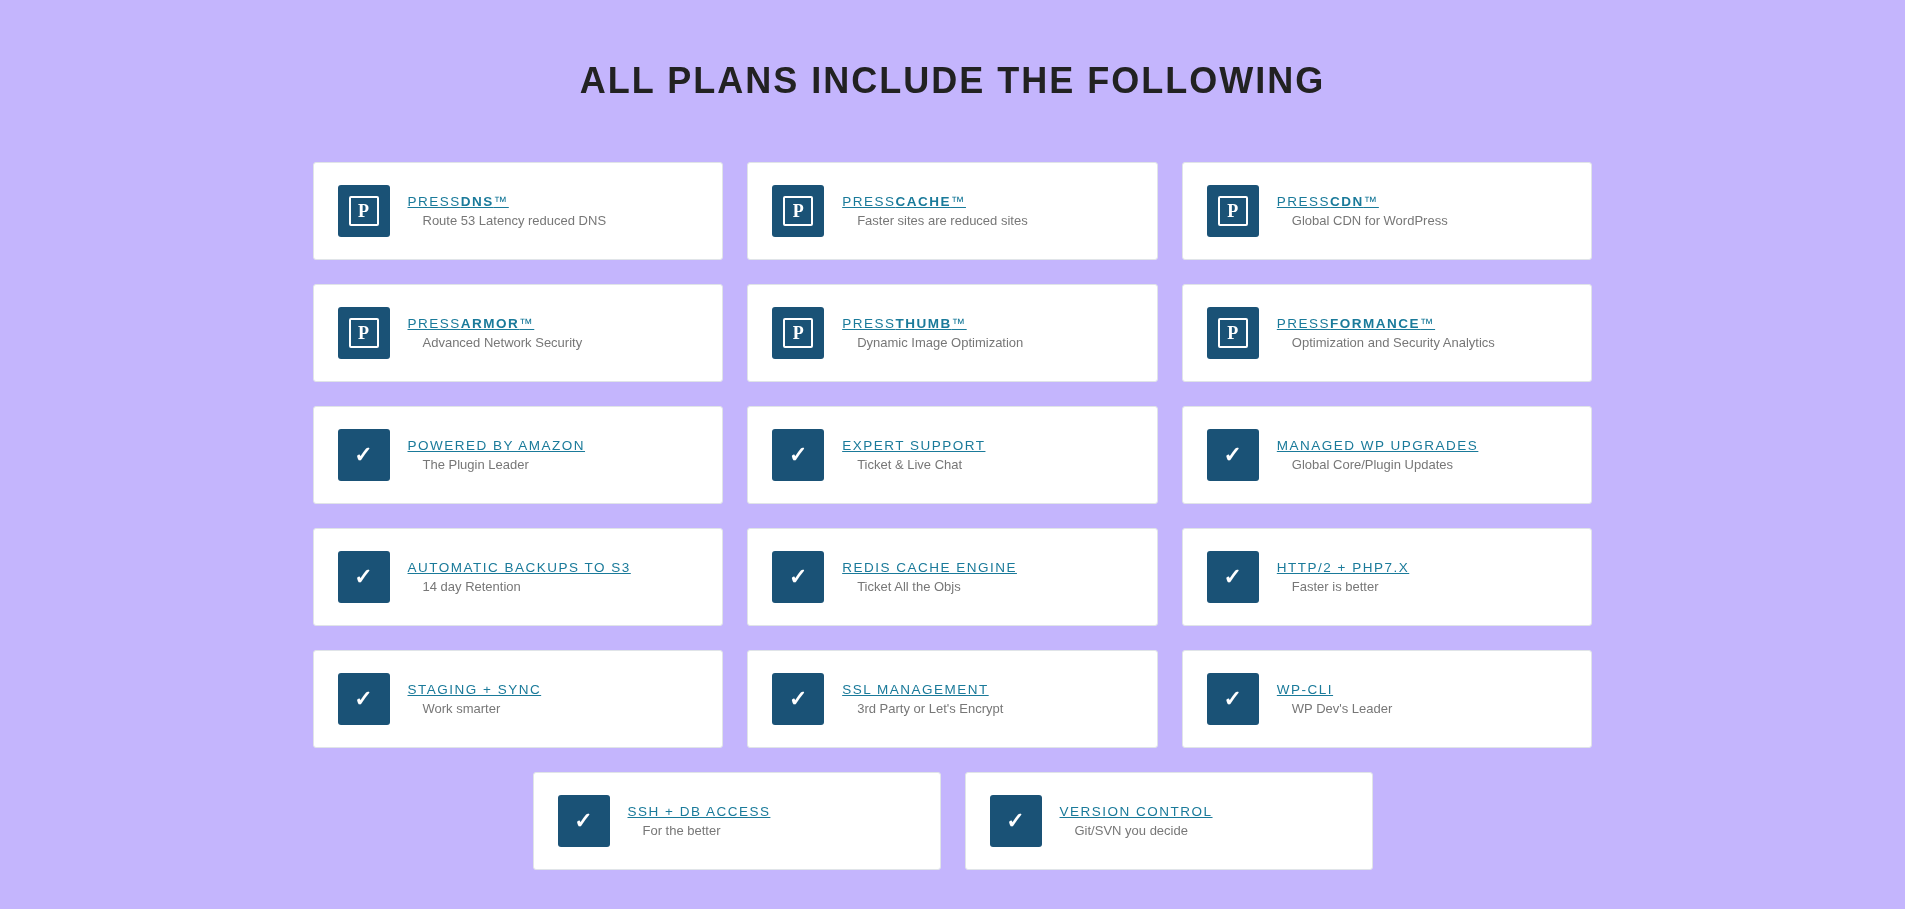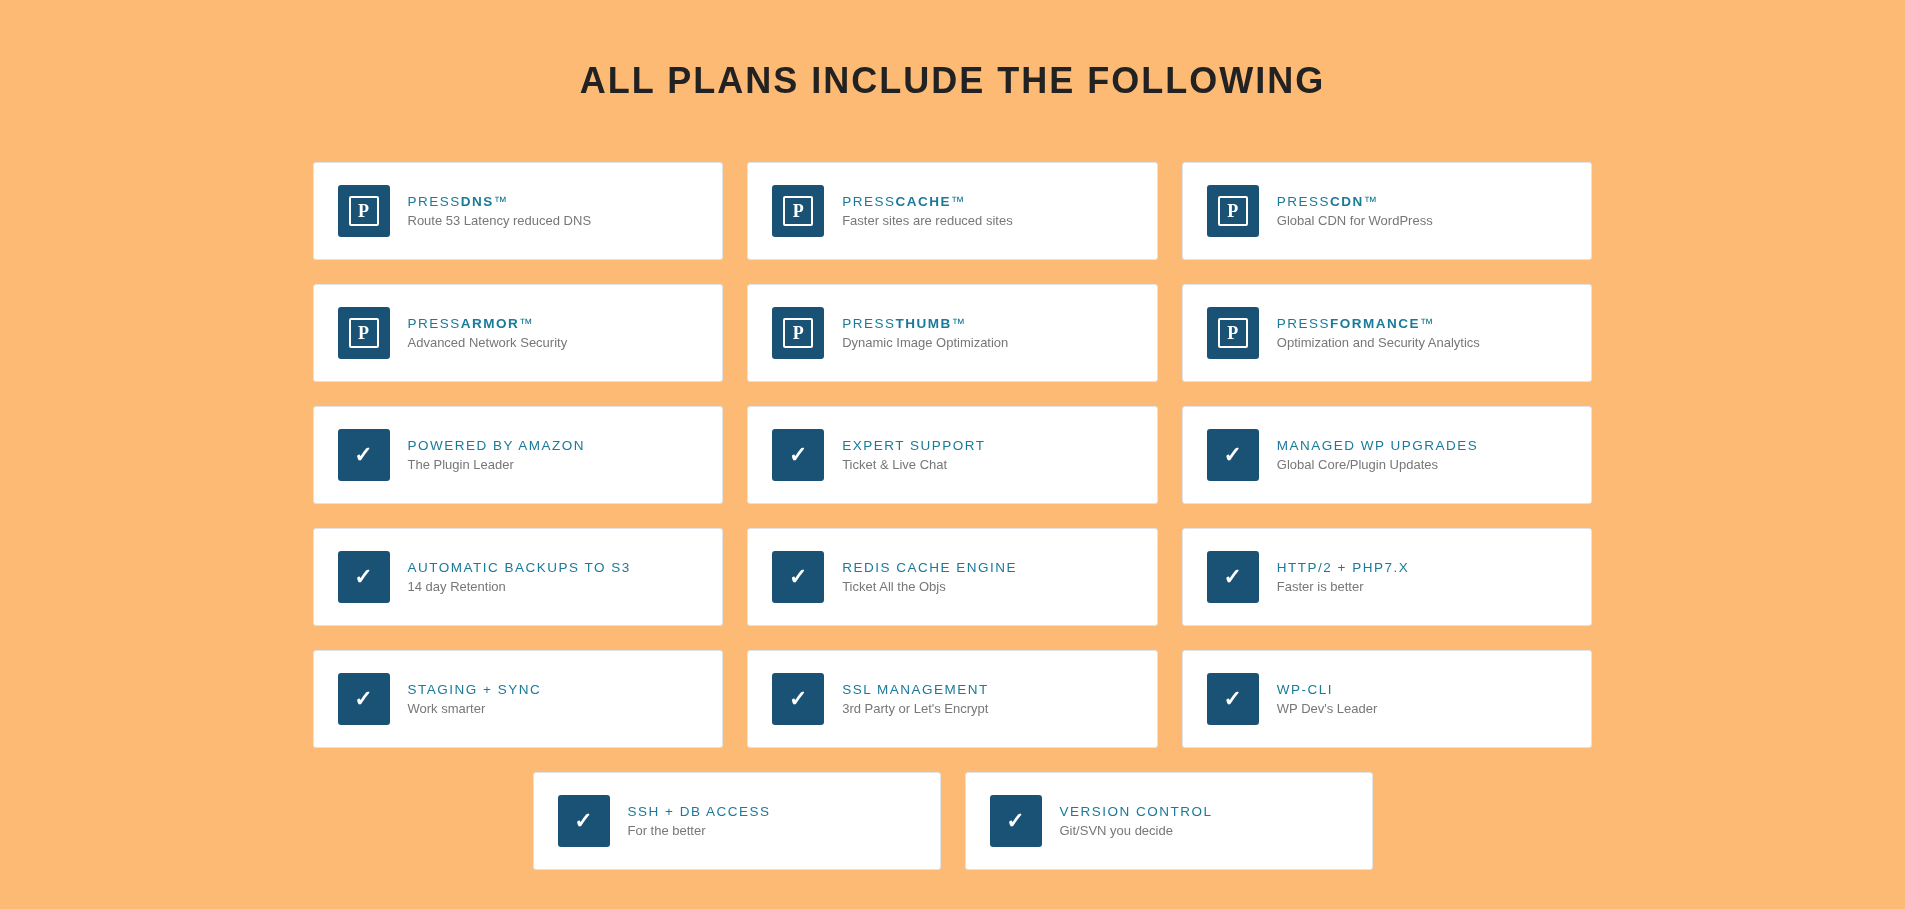--- a/index.html
+++ b/index.html
@@ -13,21 +13,21 @@
       background: #f8f9fa;
       color: #333;
       min-height: 909px;
       width: 1905px;
       overflow-x: hidden;
     }
 
     .page-container {
       width: 100%;
       padding: 60px 20px 40px;
-      background: #fdba74;
+      background: #c4b5fd;
     }
 
     .page-title {
       text-align: center;
       font-size: 36px;
       font-weight: 900;
       color: #222;
       letter-spacing: 2px;
       margin-bottom: 60px;
       text-transform: uppercase;
@@ -97,31 +97,33 @@
       flex-direction: column;
       gap: 4px;
     }
 
     .feature-title {
       font-size: 13.5px;
       font-weight: 400;
       color: #1a7a9a;
       letter-spacing: 1.5px;
       text-transform: uppercase;
+      text-decoration: underline;
     }
 
     .feature-title strong {
       font-weight: 900;
       color: #1a7a9a;
     }
 
     .feature-subtitle {
       font-size: 13px;
       color: #777;
       font-weight: 400;
+      margin-left: 15px;
     }
 
     .bottom-grid {
       max-width: 1400px;
       margin: 24px auto 0;
       display: grid;
       grid-template-columns: repeat(2, 1fr);
       gap: 24px;
       padding: 0 60px;
       max-width: 960px;

